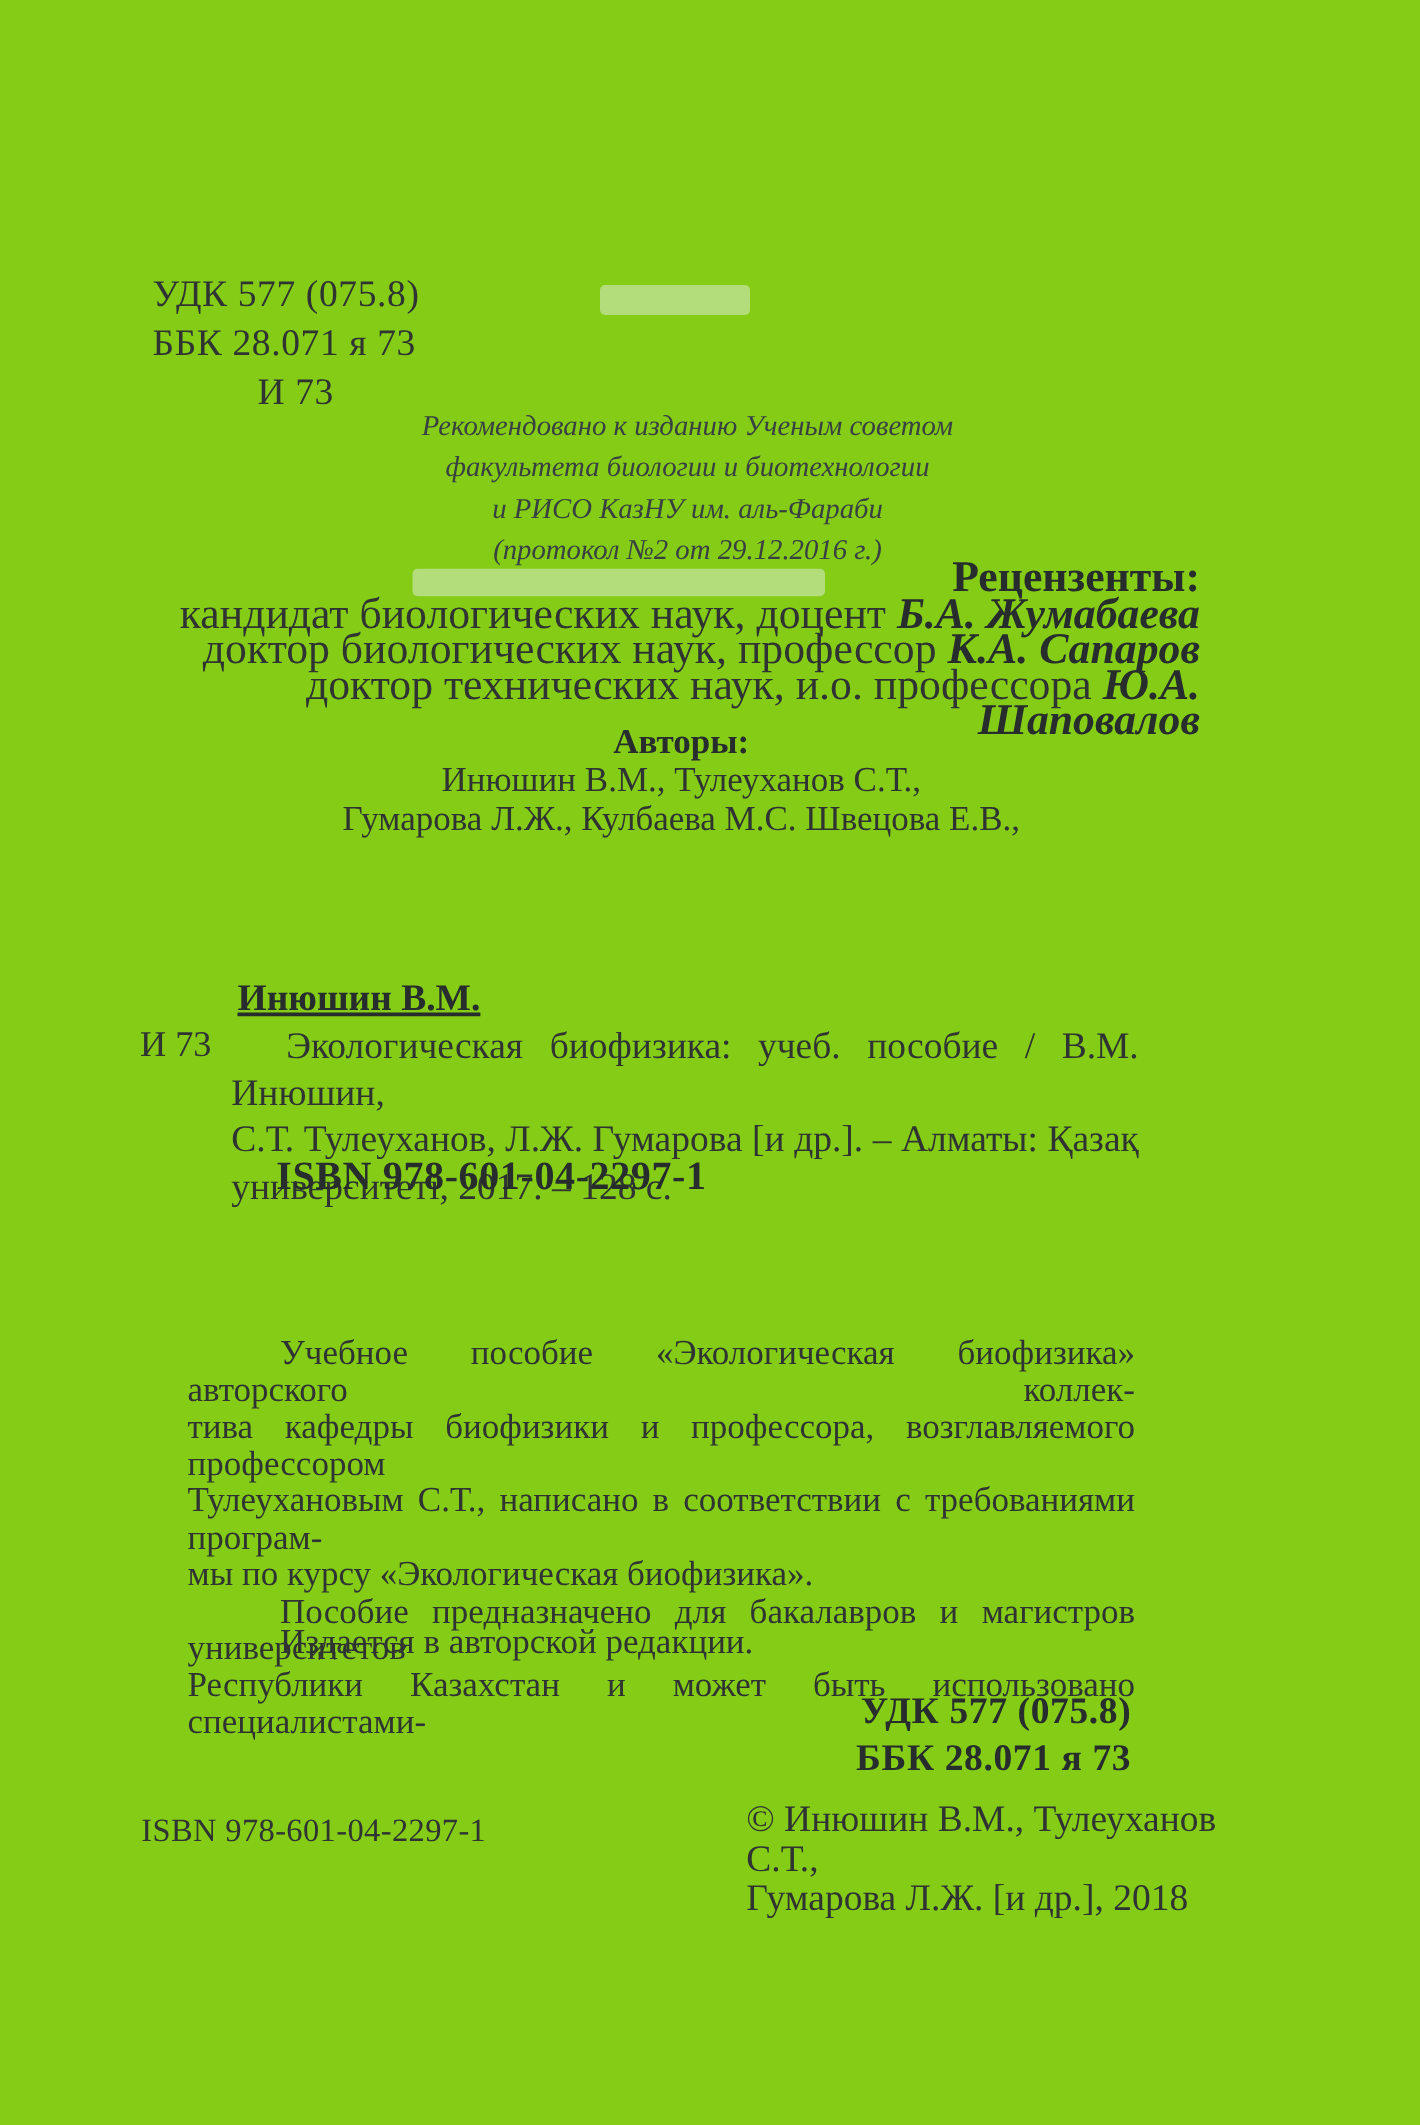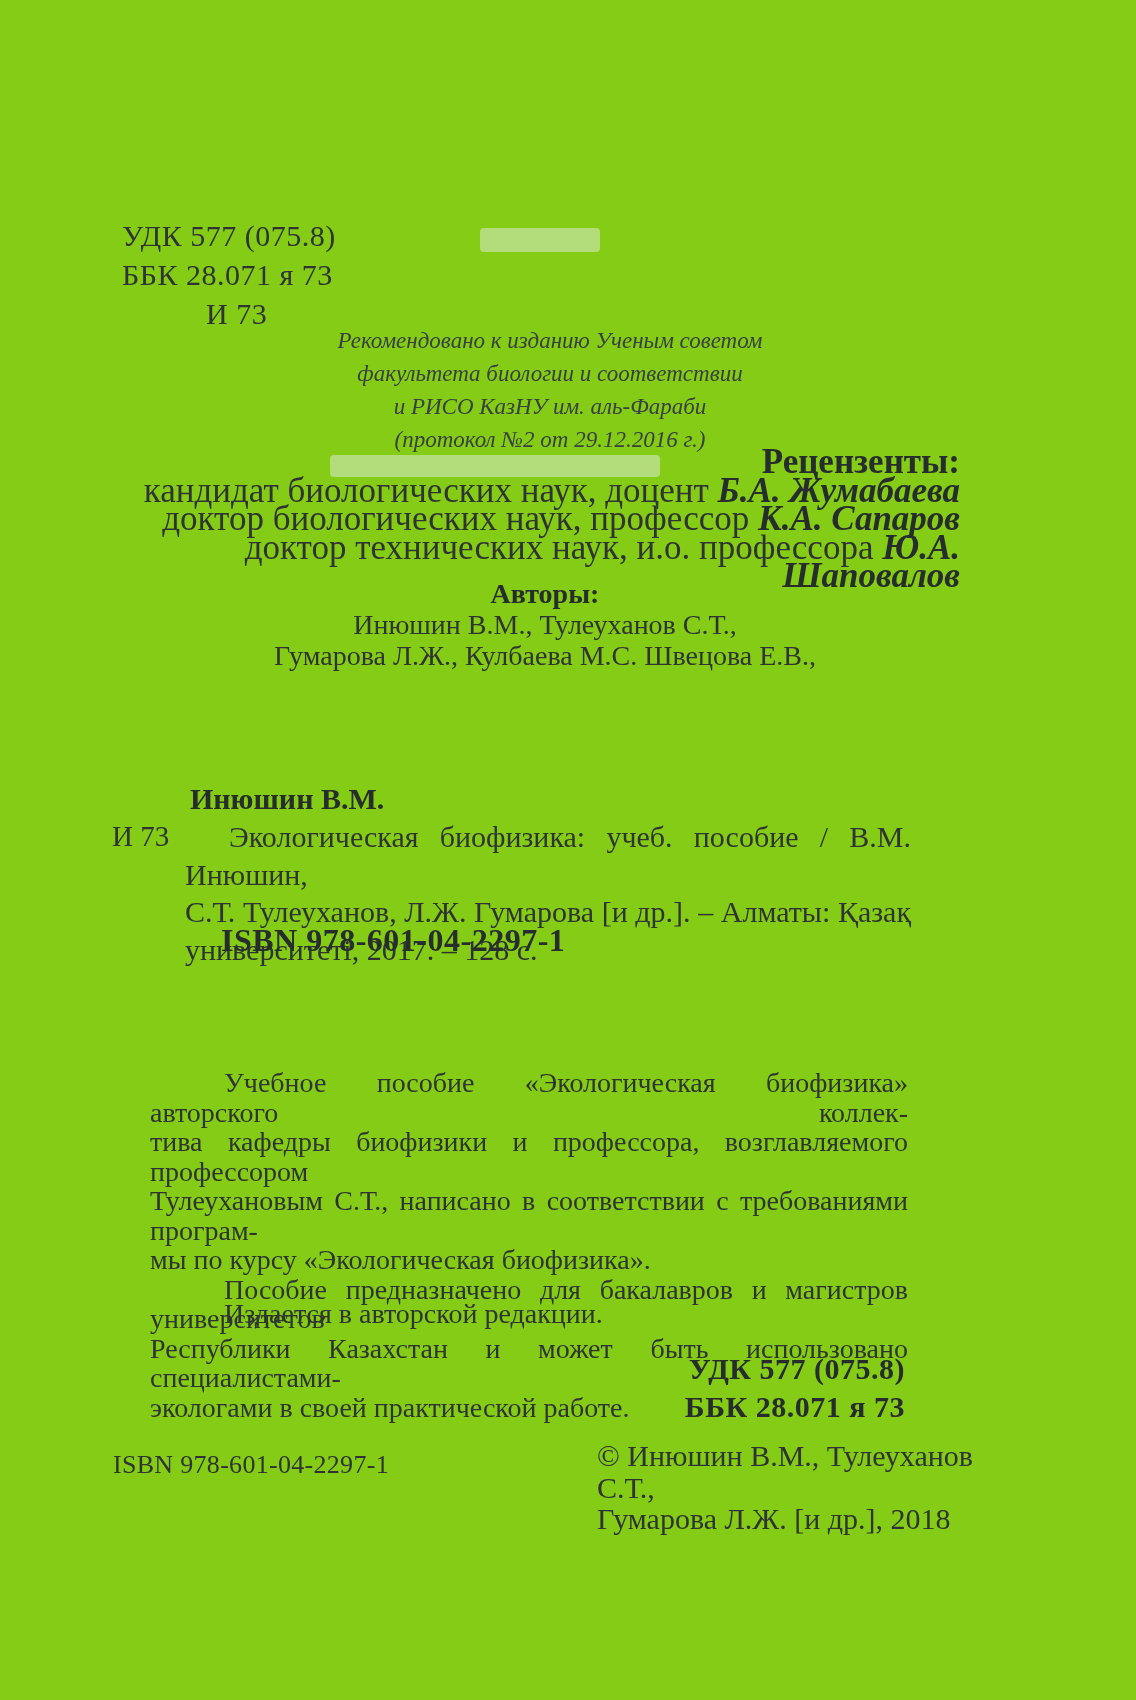--- a/index.html
+++ b/index.html
@@ -67,20 +67,21 @@
   .authors .heading { font-weight: bold; color: #272d2c; }
 
   
   .catalog-author {
     position: absolute;
     left: 190px;
     top: 782px;
     font-size: 30px;
     font-weight: bold;
     color: #272d2c;
+    text-decoration: underline;
   }
   .catalog-sign {
     position: absolute;
     left: 112px;
     top: 820px;
     font-size: 29px;
   }
   .catalog-para {
     position: absolute;
     left: 185px;
@@ -169,21 +170,21 @@
   <div class="smudge" style="left:330px; top:455px; width:330px; height:22px;"></div>
 
   <div class="top-block">
     <div>УДК 577 (075.8)</div>
     <div>ББК  28.071 я 73</div>
     <div class="sign">И 73</div>
   </div>
 
   <div class="rec-block">
     <div>Рекомендовано к изданию Ученым советом</div>
-    <div>факультета биологии и соответствии</div>
+    <div>факультета биологии и биотехнологии</div>
     <div>и РИСО КазНУ им. аль-Фараби</div>
     <div>(протокол №2 от 29.12.2016 г.)</div>
   </div>
 
   <div class="reviewers">
     <div class="heading">Рецензенты:</div>
     <div><span>кандидат биологических наук, доцент </span><span class="bname">Б.А. Жумабаева</span></div>
     <div><span>доктор биологических наук, профессор </span><span class="bname">К.А. Сапаров</span></div>
     <div><span>доктор технических наук, и.о. профессора </span><span class="bname">Ю.А. Шаповалов</span></div>
   </div>
@@ -203,21 +204,20 @@
   </div>
   <div class="catalog-isbn">ISBN 978-601-04-2297-1</div>
 
   <div class="annotation">
     <div class="jline indent">Учебное пособие «Экологическая  биофизика» авторского коллек-</div>
     <div class="jline">тива кафедры биофизики и профессора, возглавляемого профессором</div>
     <div class="jline">Тулеухановым С.Т.,  написано в соответствии с требованиями програм-</div>
     <div>мы по курсу «Экологическая биофизика».</div>
     <div class="jline indent">Пособие предназначено для бакалавров и магистров университетов</div>
     <div class="jline">Республики Казахстан и может быть использовано специалистами-</div>
-    <div>экологами в своей практической работе.</div>
   </div>
 
   <div class="edition-note">Издается в авторской редакции.</div>
 
   <div class="bottom-class">
     <div>УДК 577 (075.8)</div>
     <div>ББК 28.071 я 73</div>
   </div>
 
   <div class="footer-isbn">ISBN 978-601-04-2297-1</div>

